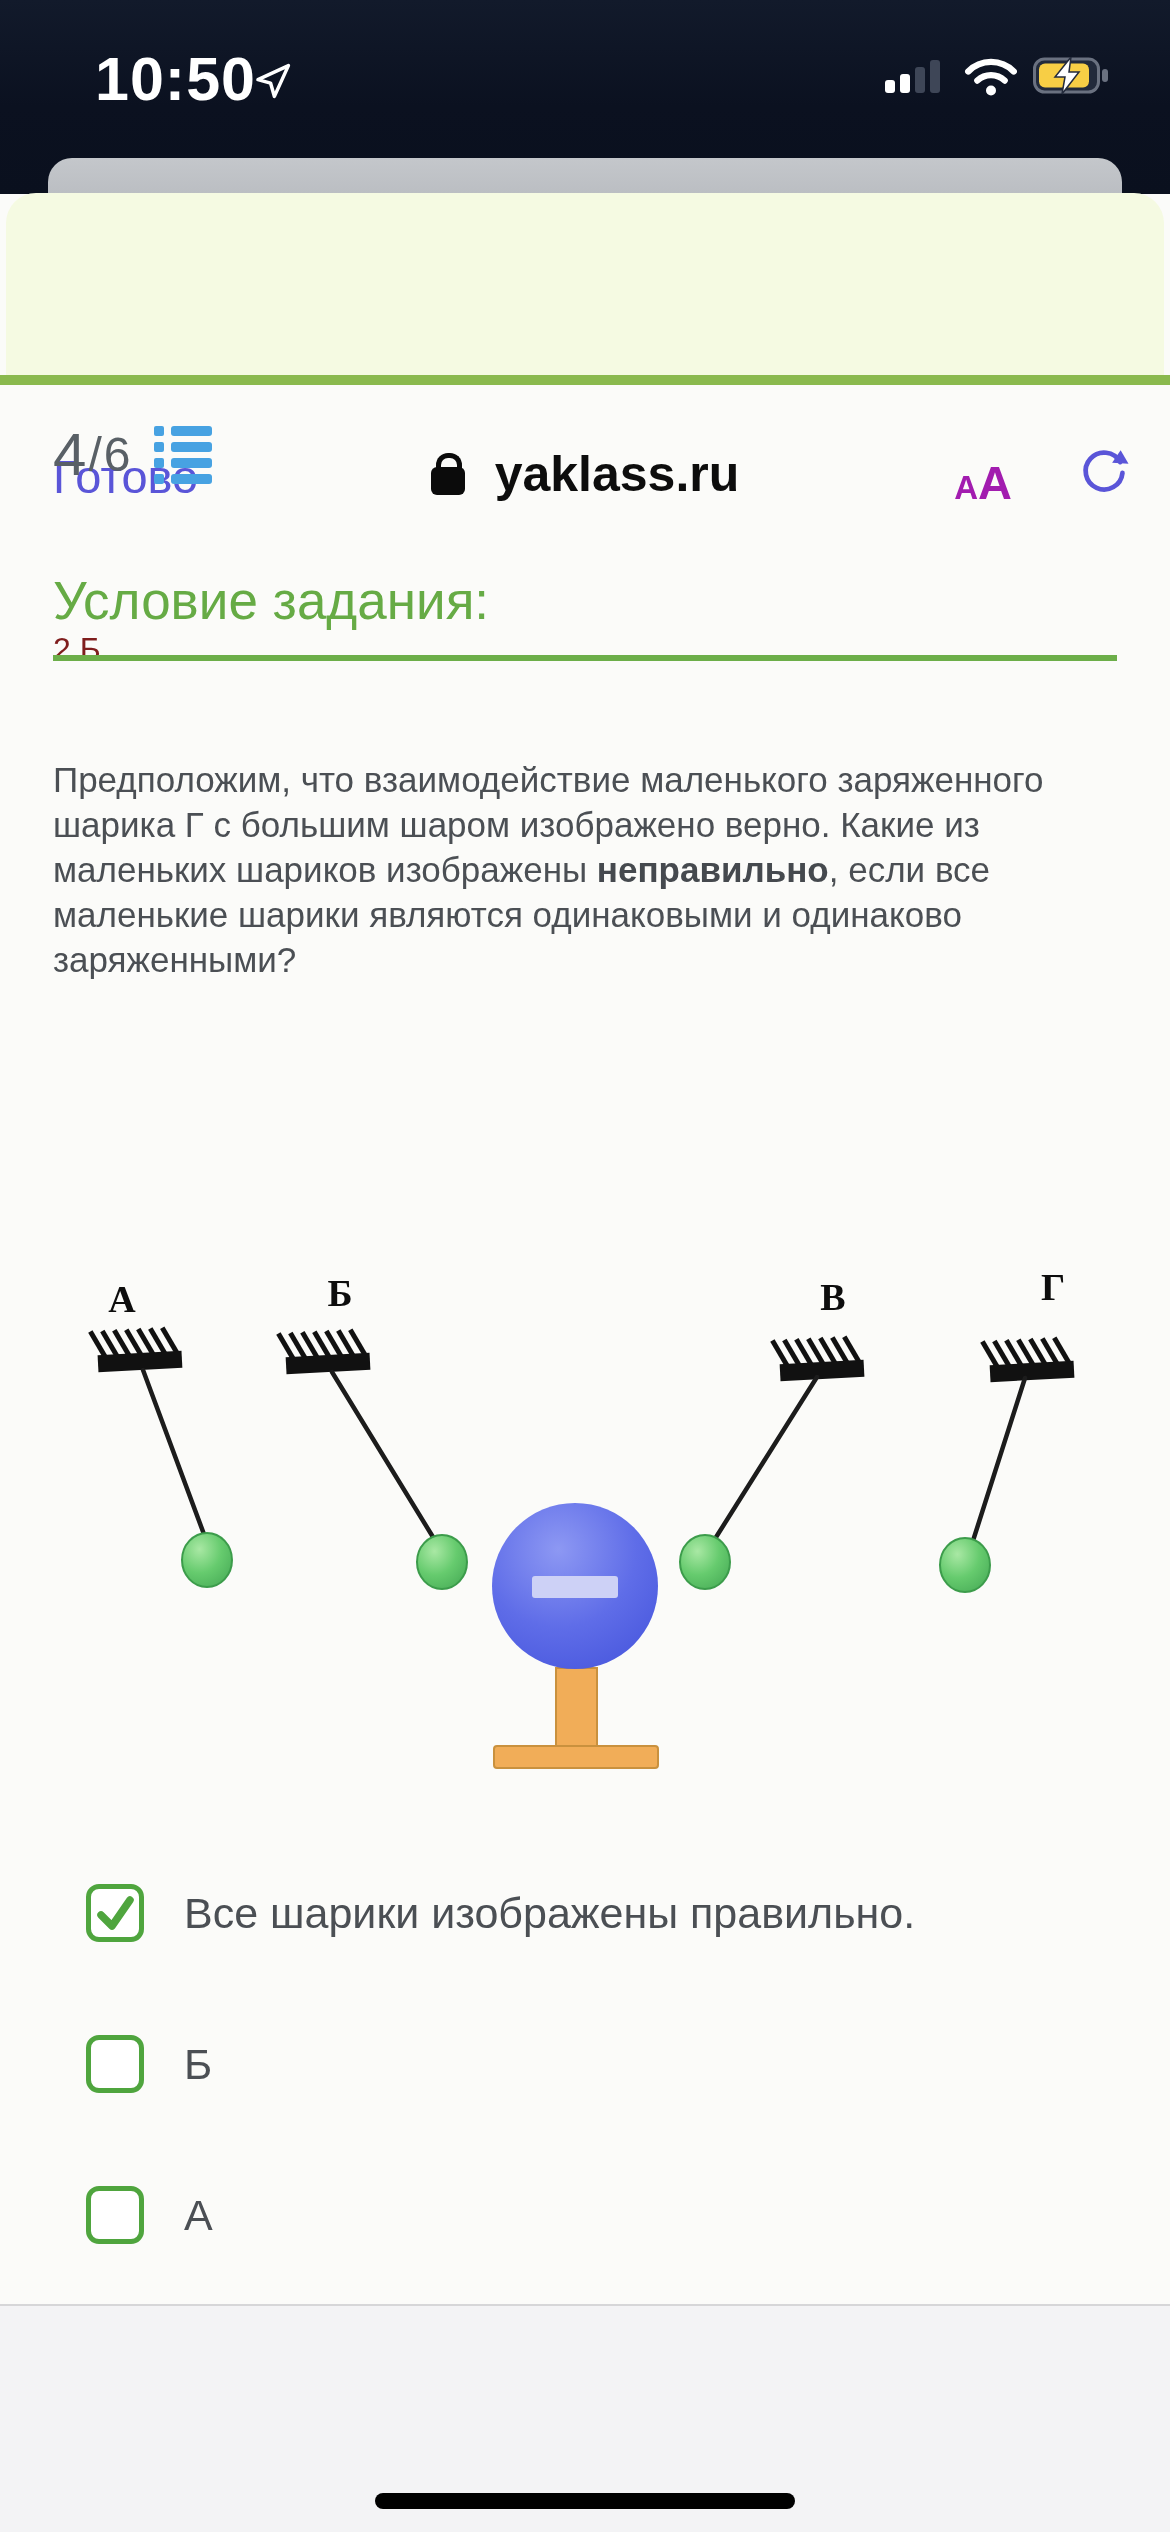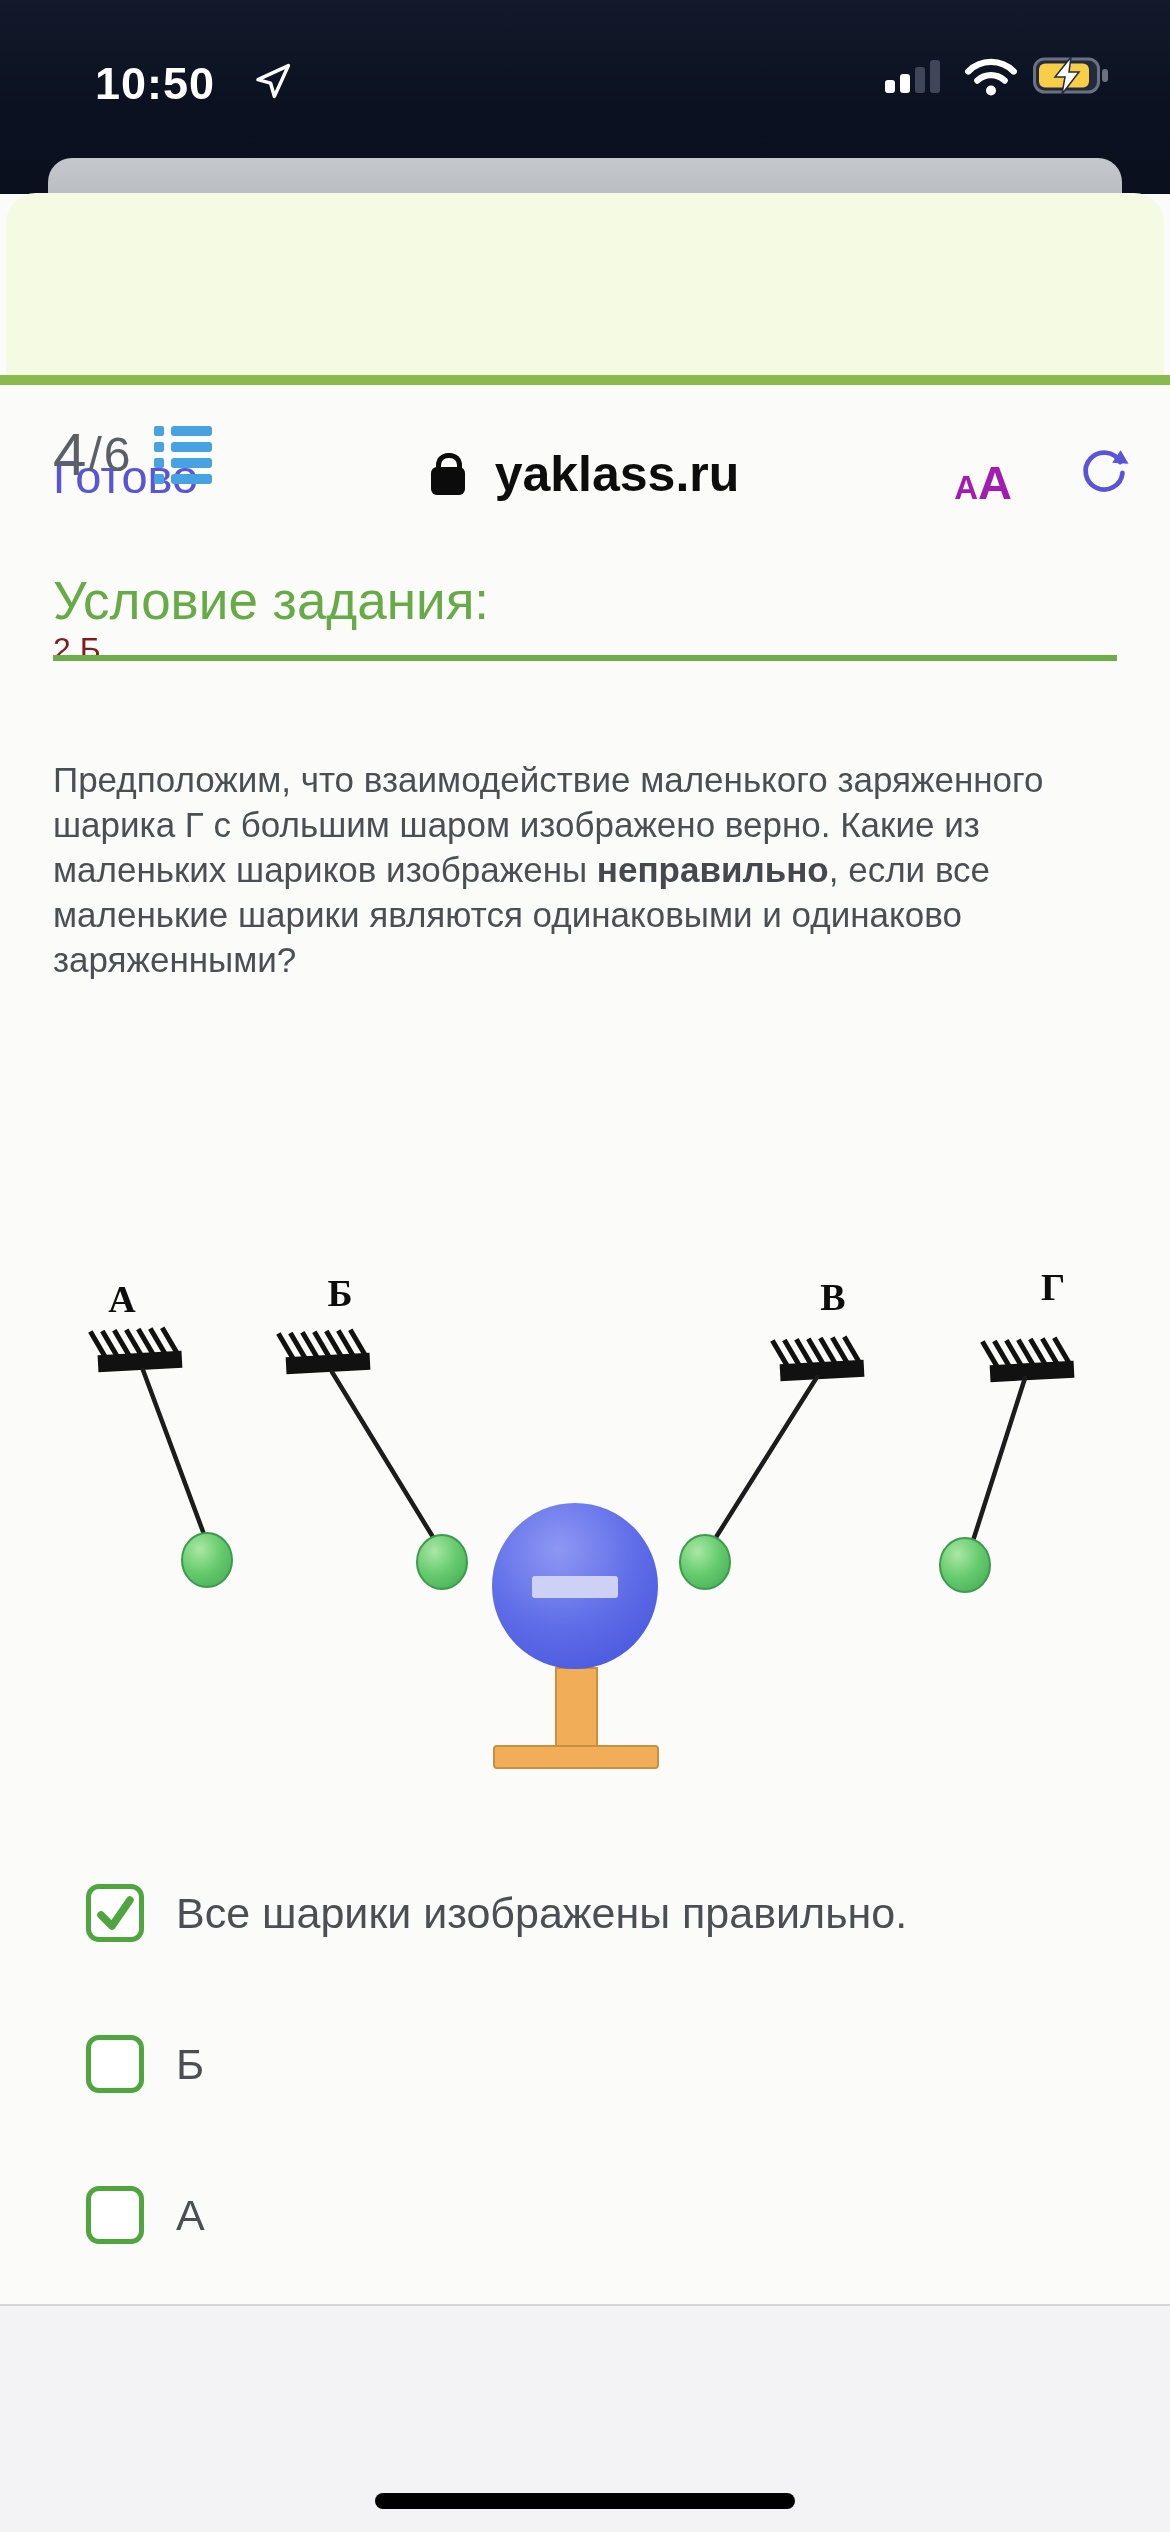--- a/index.html
+++ b/index.html
@@ -2,21 +2,21 @@
 <html><head>
 <meta charset="utf-8">
 <style>
   html,body{margin:0;padding:0;background:#000;}
   #screen{position:relative;width:1170px;height:2532px;overflow:hidden;
     background:#fbfbf9;font-family:"Liberation Sans","DejaVu Sans",sans-serif;}
 
   
   .top-dark{position:absolute;left:0;top:0;width:1170px;height:194px;
     background:linear-gradient(180deg,#121a2b 0%,#0b1120 55%,#0a101e 100%);}
-  .status-time{position:absolute;left:95px;top:58px;color:#fff;font-size:45px;
+  .status-time{position:absolute;left:95px;top:44px;color:#fff;font-size:61px;
     font-weight:700;letter-spacing:1px;}
   .loc-arrow{position:absolute;left:252px;top:60px;}
   .status-right{position:absolute;right:57px;top:56px;display:flex;align-items:center;gap:14px;}
 
   
   .sheet-grab{position:absolute;left:48px;top:158px;width:1074px;height:70px;
     background:linear-gradient(180deg,#c4c7cb,#b2b5ba);border-radius:24px 24px 0 0;}
   .safari-top{position:absolute;left:6px;top:193px;width:1158px;height:182px;
     background:#f5fae2;border-radius:30px 30px 0 0;}
   .green-line{position:absolute;left:0;top:375px;width:1170px;height:10px;background:#8ab94e;}
@@ -51,21 +51,21 @@
   .heading-underline{position:absolute;left:53px;top:655px;width:1064px;height:6px;background:#6cae49;}
 
   .question{position:absolute;left:53px;top:722px;width:1056px;font-size:35px;
     line-height:45px;color:#4b4f54;}
   .question b{font-weight:700;color:#45494e;}
 
   .diagram{position:absolute;left:0;top:1240px;}
 
   
   .options{position:absolute;left:53px;top:1884px;display:flex;flex-direction:column;gap:93px;}
-  .option-row{display:flex;align-items:center;gap:32px;padding-left:33px;}
+  .option-row{display:flex;align-items:center;gap:40px;padding-left:33px;}
   .checkbox{position:relative;width:48px;height:48px;border:5px solid #4fa53e;
     border-radius:13px;background:#fff;flex:0 0 auto;}
   .checkbox .tick{display:none;position:absolute;left:1px;top:1px;}
   .checkbox.checked .tick{display:block;}
   .option-label{font-size:43px;color:#4b4f54;}
 
   
   .bottom-toolbar{position:absolute;left:0;top:2304px;width:1170px;height:228px;
     background:#f3f3f5;border-top:2px solid #d6d6d8;}
   .home-indicator{position:absolute;left:375px;top:2493px;width:420px;height:16px;

